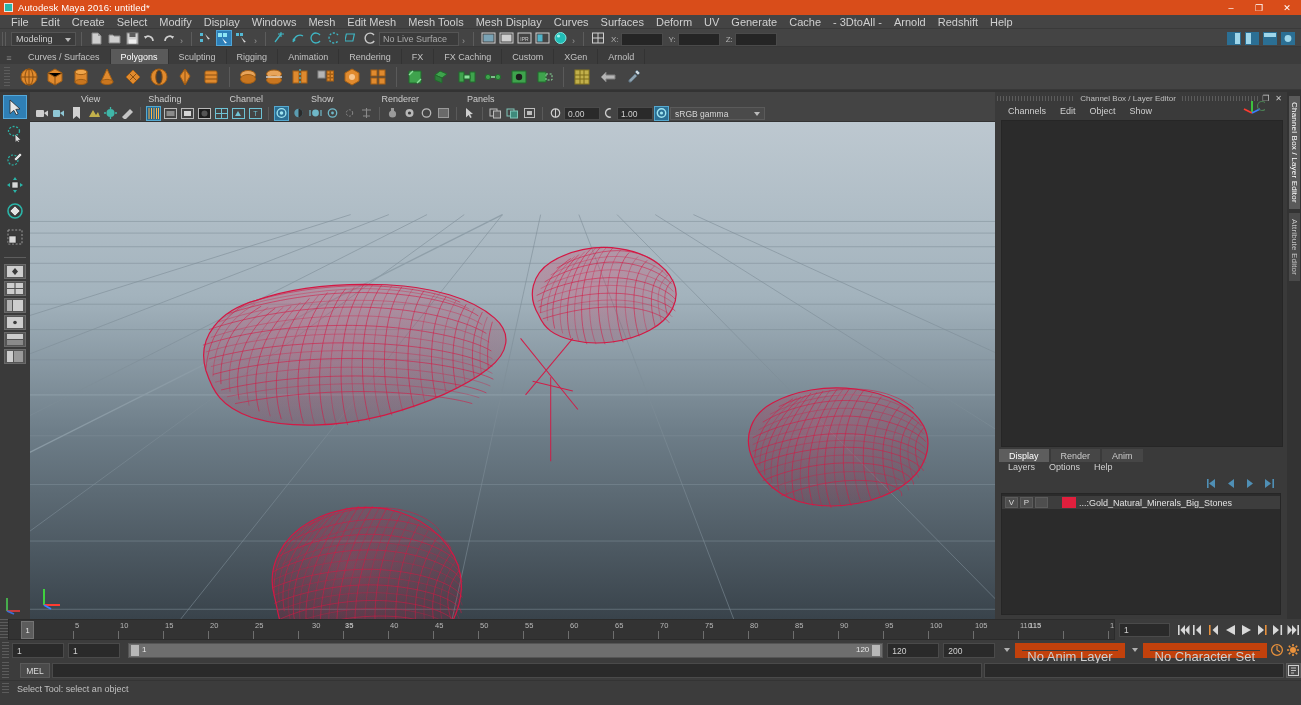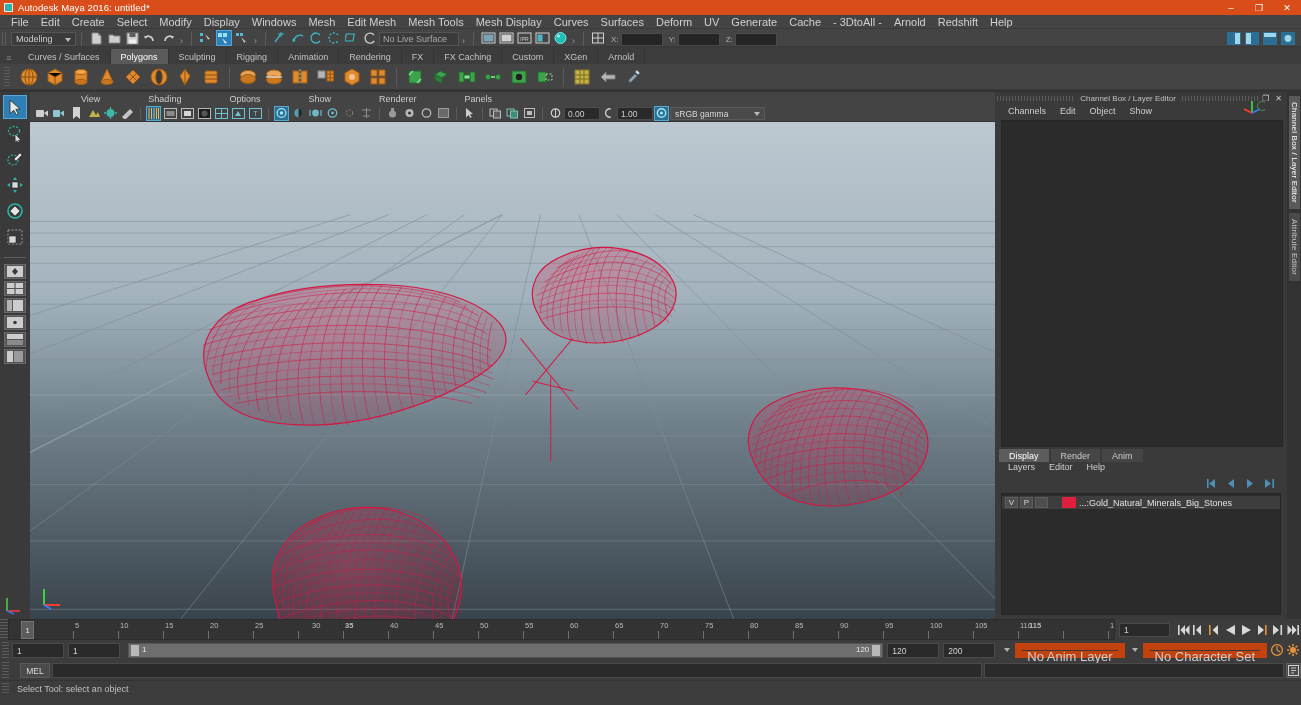--- a/index.html
+++ b/index.html
@@ -678,21 +678,21 @@
         <path d="M4 20 L4 7" stroke="#49b84f" stroke-width="1.8"></path>
         <path d="M4 20 L17 20" stroke="#d63b3b" stroke-width="1.8"></path>
         <path d="M4 20 L11 23" stroke="#3b6fd6" stroke-width="1.8"></path>
       </svg>
     </div>
 
     <div class="vpwrap">
       <div class="vpmenu">
         <div class="vmi">View</div>
         <div class="vmi">Shading</div>
-        <div class="vmi">Options</div>
+        <div class="vmi">Channel</div>
         <div class="vmi">Show</div>
         <div class="vmi">Renderer</div>
         <div class="vmi">Panels</div>
       </div>
 
       <div class="vptools">
         <div class="vi">
           <svg width="13" height="11" viewBox="0 0 13 11">
               <rect x="0" y="2" width="8" height="7" rx="1" fill="#cfcfcf"></rect>
               <path d="M8 5l4-2.6v6.2z" fill="#cfcfcf"></path>
@@ -1150,21 +1150,21 @@
         <div class="cbpanel"></div>
 
         <div class="layered">
           <div class="ltabs">
             <div class="ltab active">Display</div>
             <div class="ltab">Render</div>
             <div class="ltab">Anim</div>
           </div>
           <div class="lmenu">
             <div class="lmi">Layers</div>
-            <div class="lmi">Editor</div>
+            <div class="lmi">Options</div>
             <div class="lmi">Help</div>
           </div>
           <div class="lbtns">
             <div class="lbtn">
               <svg width="12" height="11" viewBox="0 0 12 11">
                   <path d="M9 1L3 5.5 9 10z" fill="#4f8fb5"></path>
                   <rect x="1" y="1" width="1.6" height="9" fill="#4f8fb5"></rect>
                 </svg>
             </div>
             <div class="lbtn">

